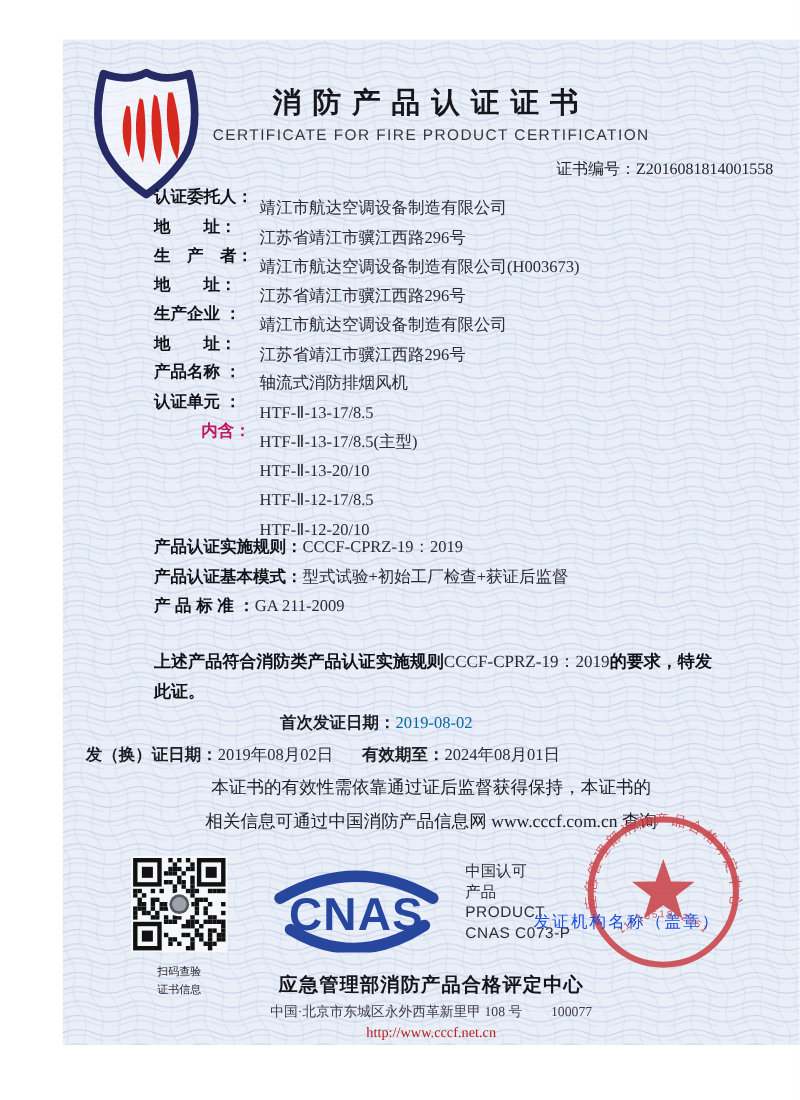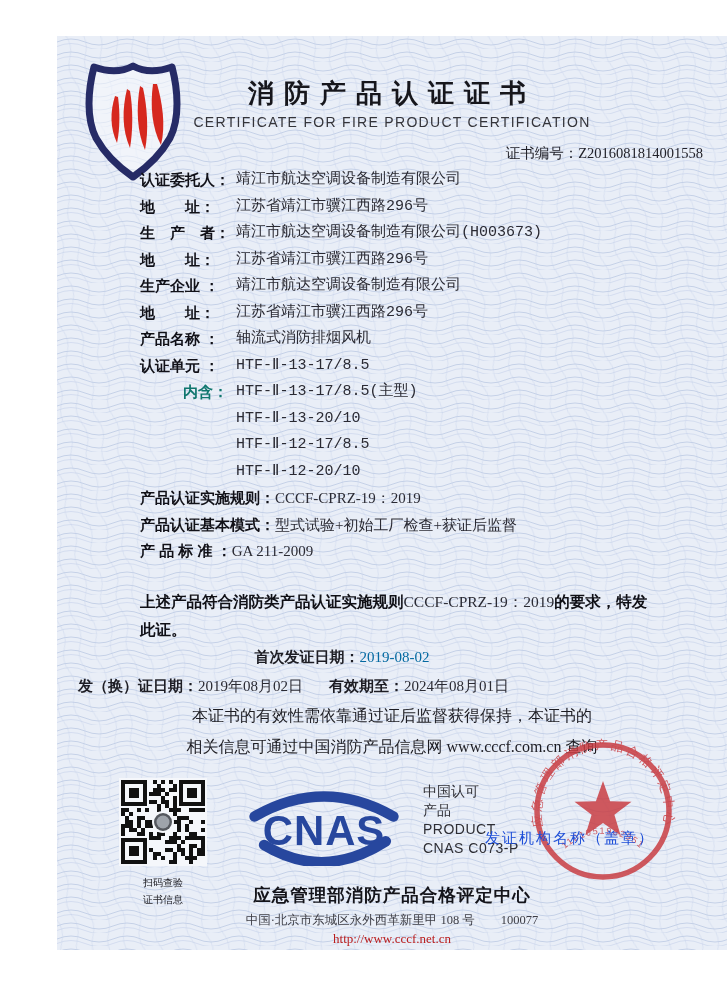--- a/index.html
+++ b/index.html
@@ -18,22 +18,22 @@
            font-family:"Liberation Serif", serif; }
   .subtitle { position:absolute; left:0; right:0; top:78px; text-align:center;
               font-size:14px; letter-spacing:1.3px; color:#34343a; }
   .certno { position:absolute; right:24px; top:108px; font-size:14.5px; color:#22222a;
             font-family:"Liberation Serif", serif; }
 
   
   .fields { position:absolute; left:83px; right:22px; top:134px; }
   .frow { display:flex; height:26.5px; align-items:flex-start; font-size:15px; line-height:20px; }
   .flabel { flex:0 0 96px; font-weight:bold; color:#111118; white-space:pre; }
-  .fvalue { color:#2a2a33; font-family:Liberation Mono, monospace; white-space:pre; }
-  .sub-label { flex:0 0 96px; font-weight:bold; color:#0f766e; text-align:right; padding-right:8px; white-space:pre; }
+  .fvalue { color:#2a2a33; font-family:Liberation Serif, serif; white-space:pre;margin-top:10px; }
+  .sub-label { flex:0 0 96px; font-weight:bold; color:#be185d; text-align:right; padding-right:8px; white-space:pre; }
   .cont { padding-left:96px;text-align:center; }
   .rrow { display:flex; height:26.5px; font-size:15px; line-height:20px; }
   .rlabel { font-weight:bold; color:#111118; white-space:pre; }
   .rvalue { color:#2a2a33; font-family:"Liberation Serif", serif; white-space:pre; }
 
   .statement { position:absolute; left:83px; top:552px; width:520px;
                font-size:15.5px; line-height:28px; font-weight:bold; color:#101016; }
   .statement .code { font-weight:normal; font-family:"Liberation Serif", serif; color:#2a2a33; }
 
   .first-date { position:absolute; left:0; right:100px; top:612px; text-align:center; font-size:15px; }

